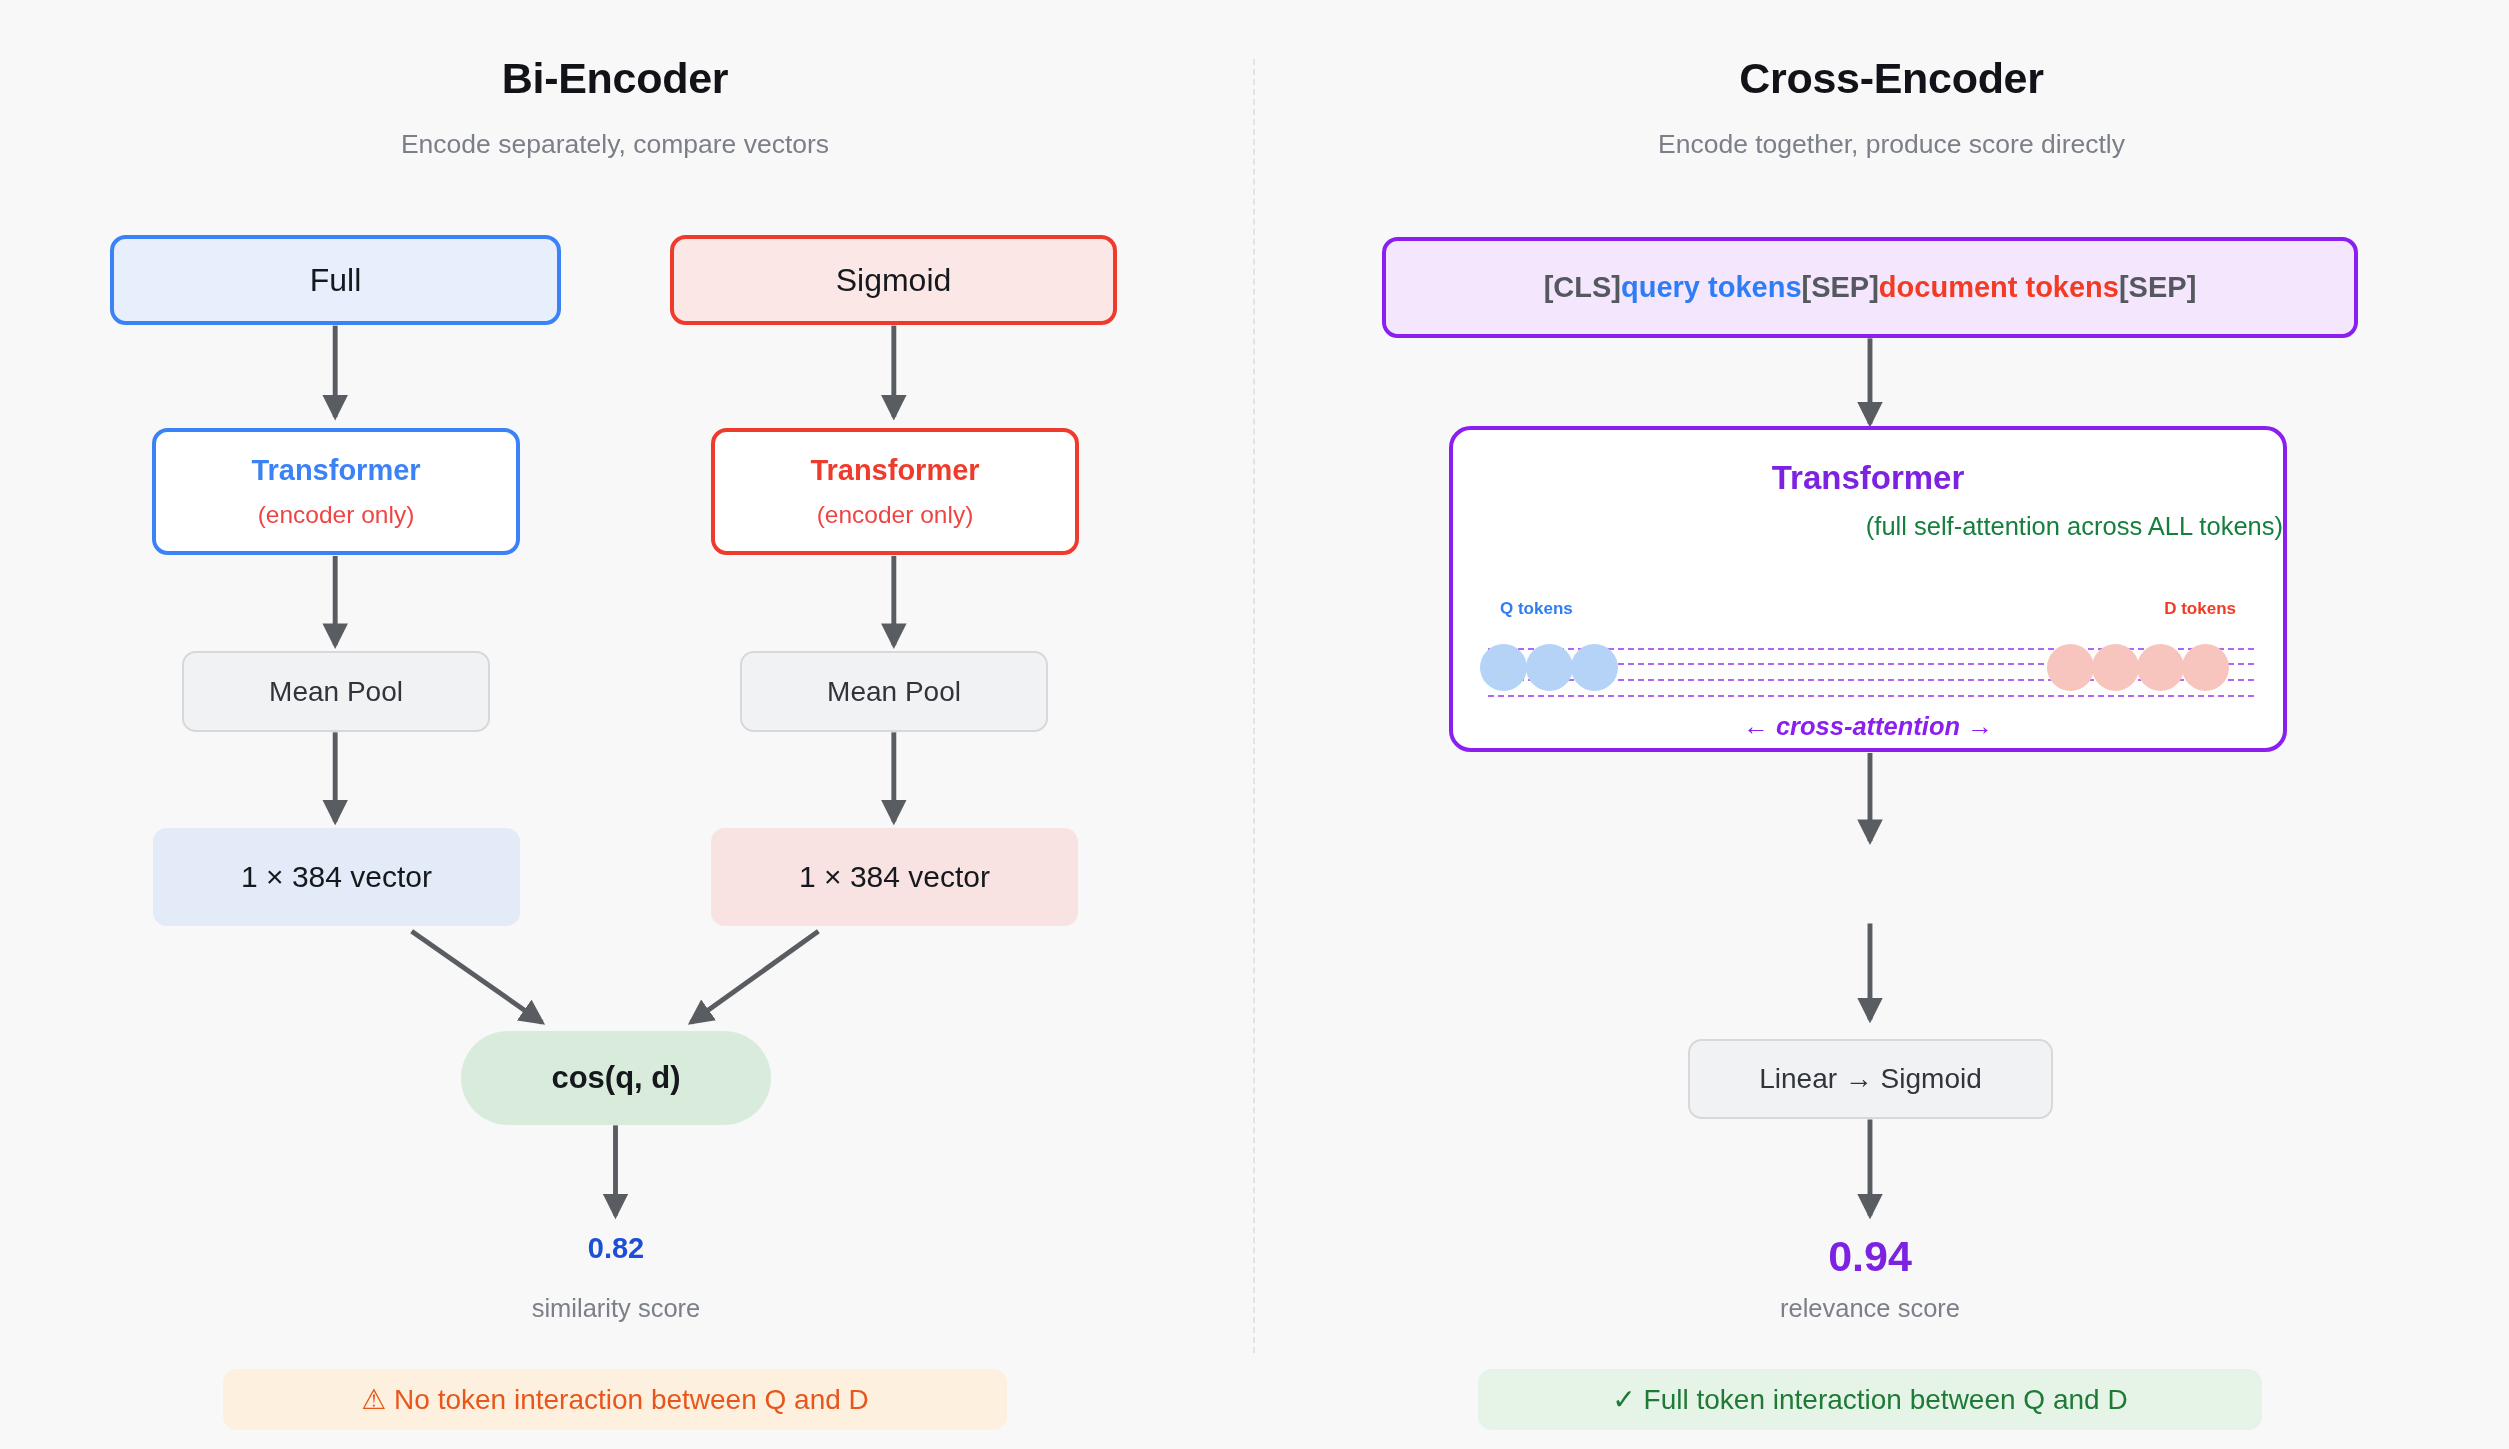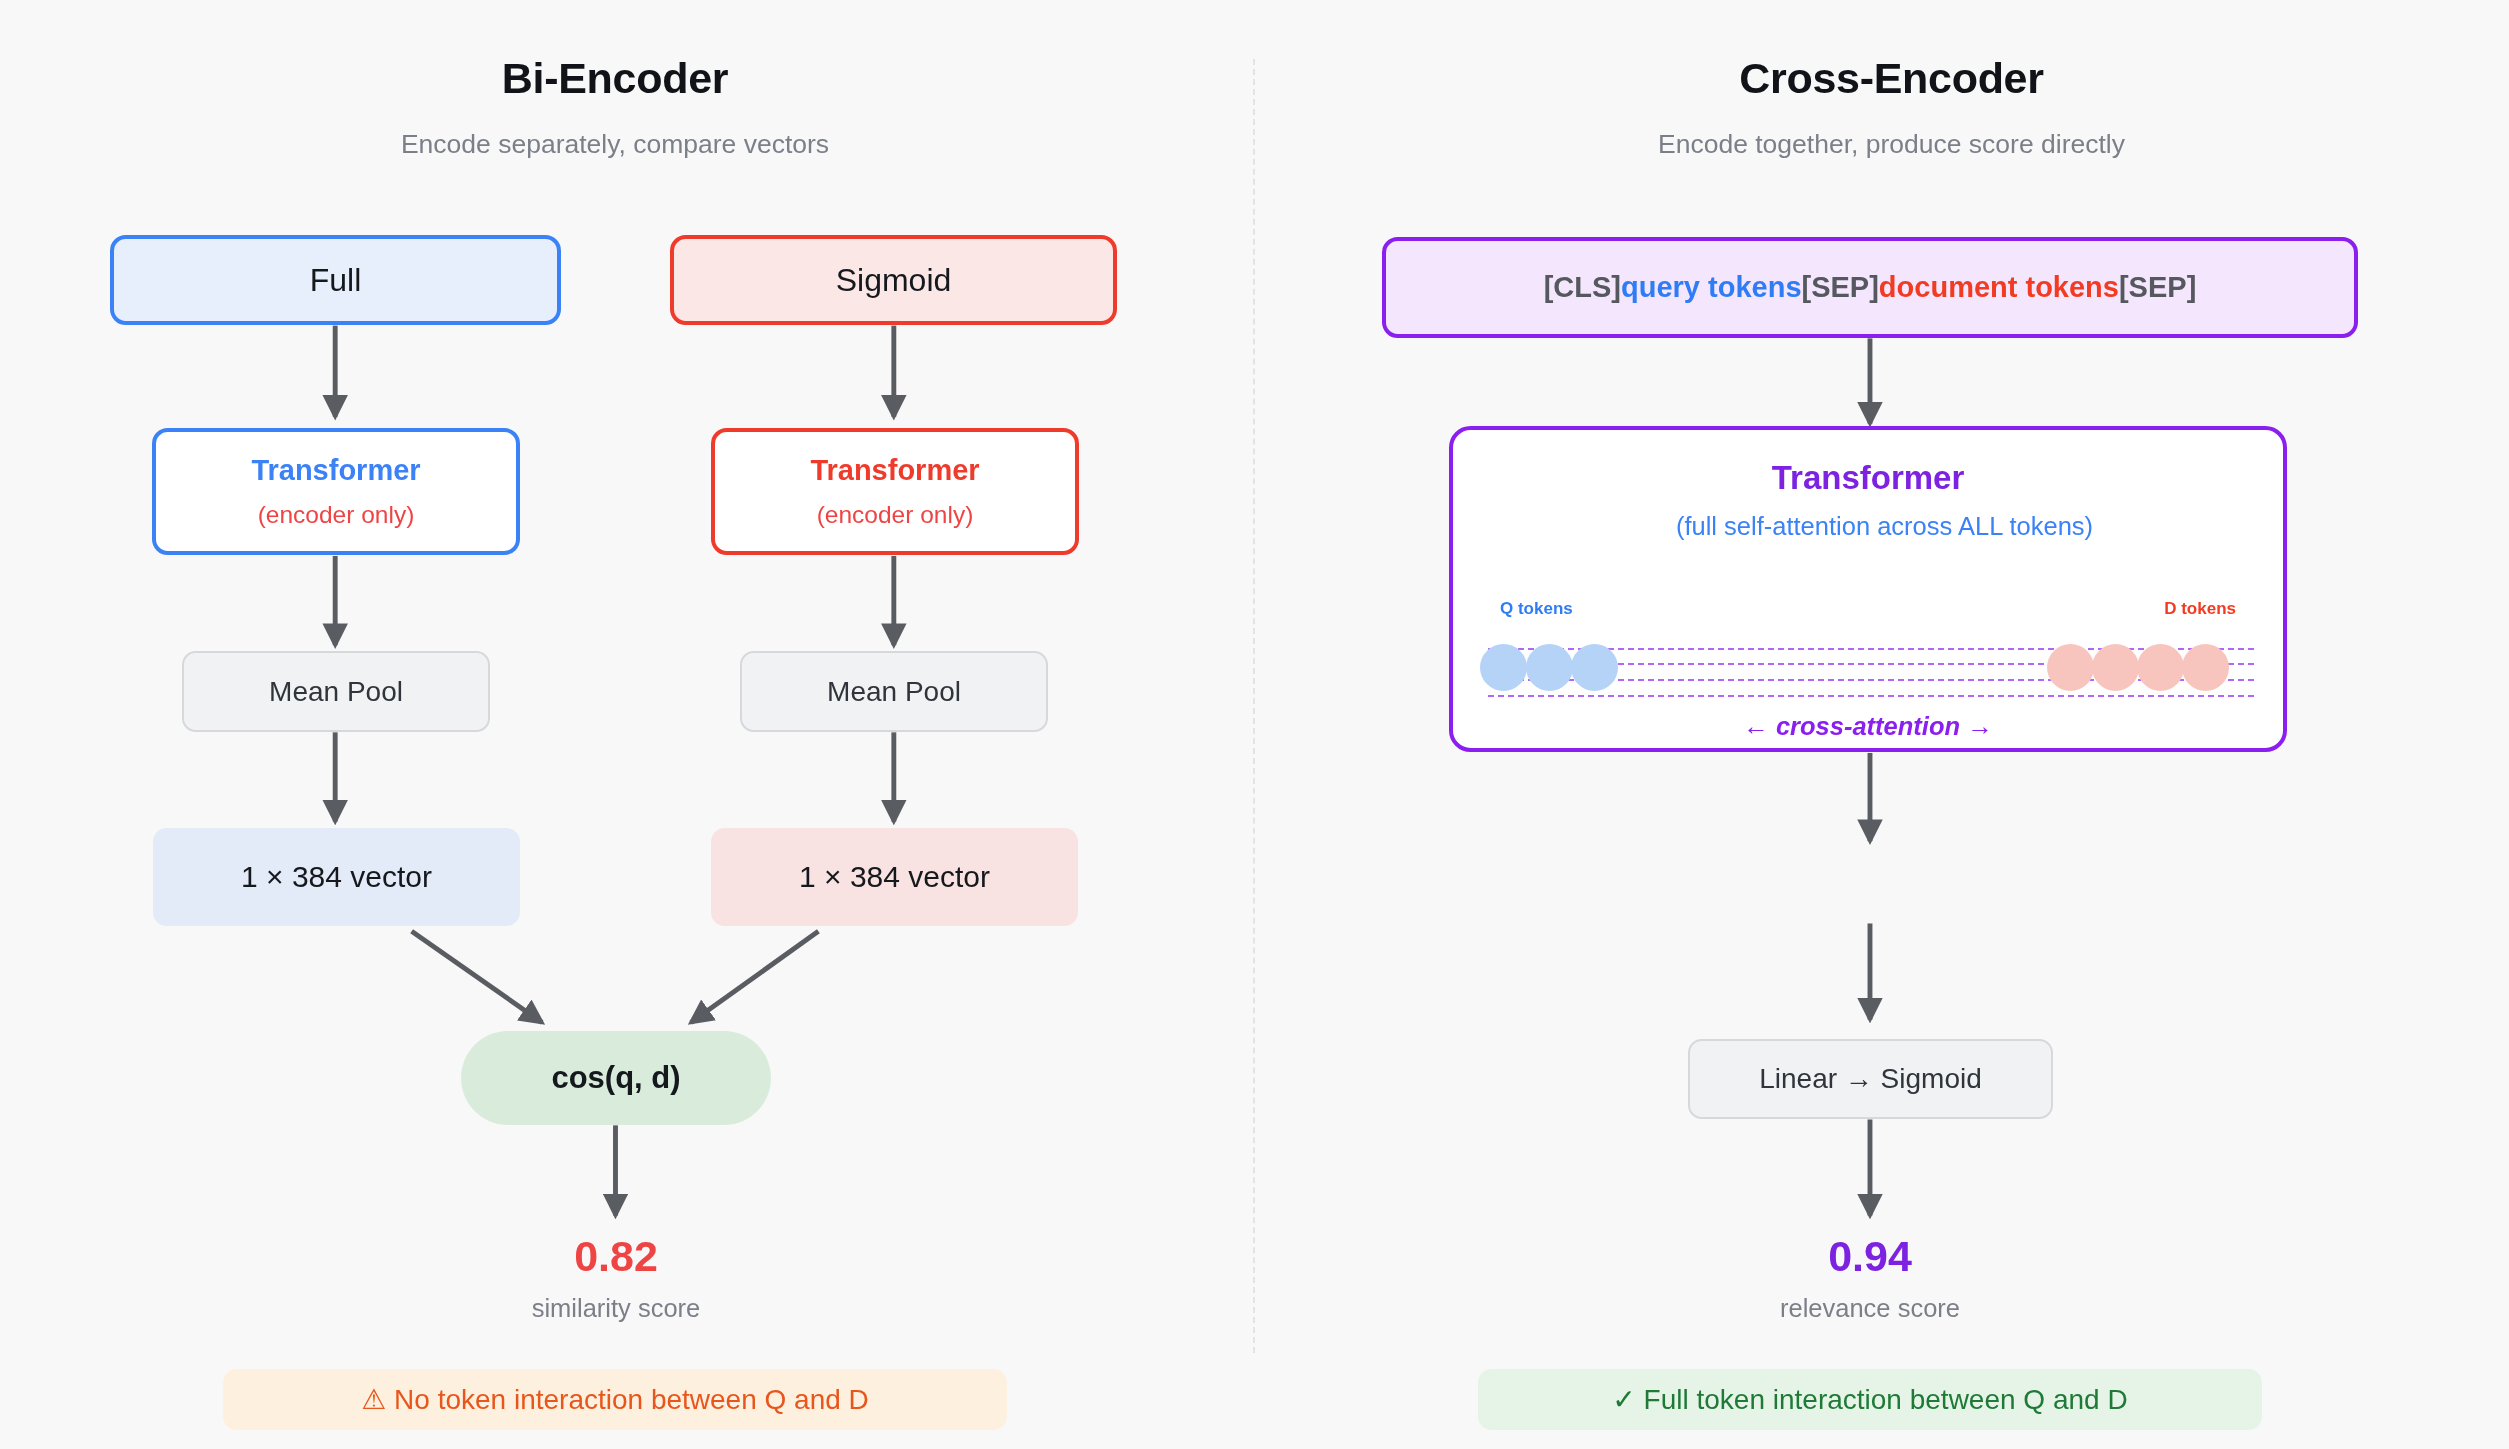--- a/index.html
+++ b/index.html
@@ -56,21 +56,21 @@
   }
   .gray-label{font-size:28px;color:#30343b;}
 
   .box-vec-q{background:#e3eaf8;border-radius:13.7px;}
   .box-vec-d{background:#f8e3e2;border-radius:13.7px;}
   .vec-label{font-size:30px;color:#15181d;}
 
   .box-cos{background:#d9ecdc;border-radius:47px;}
   .cos-label{font-size:31px;font-weight:bold;color:#15181d;}
 
-  .score-green{font-size:43px;font-weight:bold;color:#ef4444;text-align:center;}
+  .score-green{font-size:29px;font-weight:bold;color:#1d4ed8;text-align:center;}
   .score-purple{font-size:43px;font-weight:bold;color:#7d22e0;text-align:center;}
   .score-cap{font-size:25.5px;color:#7b7f88;text-align:center;}
 
   .banner{
     position:absolute;box-sizing:border-box;border-radius:13.7px;
     display:flex;align-items:center;justify-content:center;
     font-size:28px;
   }
   .banner-warn{background:#fdf0df;color:#e8561b;}
   .banner-ok{background:#e5f4e7;color:#1f7a37;}
@@ -88,22 +88,22 @@
 
   .box-bigtf{
     position:absolute;box-sizing:border-box;
     background:#ffffff;border:4.9px solid #8b1ff0;border-radius:21.6px;
   }
   .bigtf-title{
     position:absolute;left:0;right:0;top:29px;text-align:center;
     font-size:33px;font-weight:bold;color:#7d22e0;
   }
   .bigtf-sub{
-    position:absolute;left:0;right:0;top:82px;text-align:center;
-    font-size:25.5px;color:#3b82f6;padding-left:33px;
+    position:absolute;left:0;right:0;top:82px;text-align:right;
+    font-size:25.5px;color:#15803d;padding-left:33px;
   }
   .tok-group-label{position:absolute;font-size:17px;font-weight:bold;}
   .label-q{color:#2f7df6;}
   .label-d{color:#f23b22;}
 
   .tokdot{position:absolute;border-radius:50%;}
   .dot-q{background:#b5d2f7;}
   .dot-d{background:#f7c5be;}
 
   .xattn-line{

